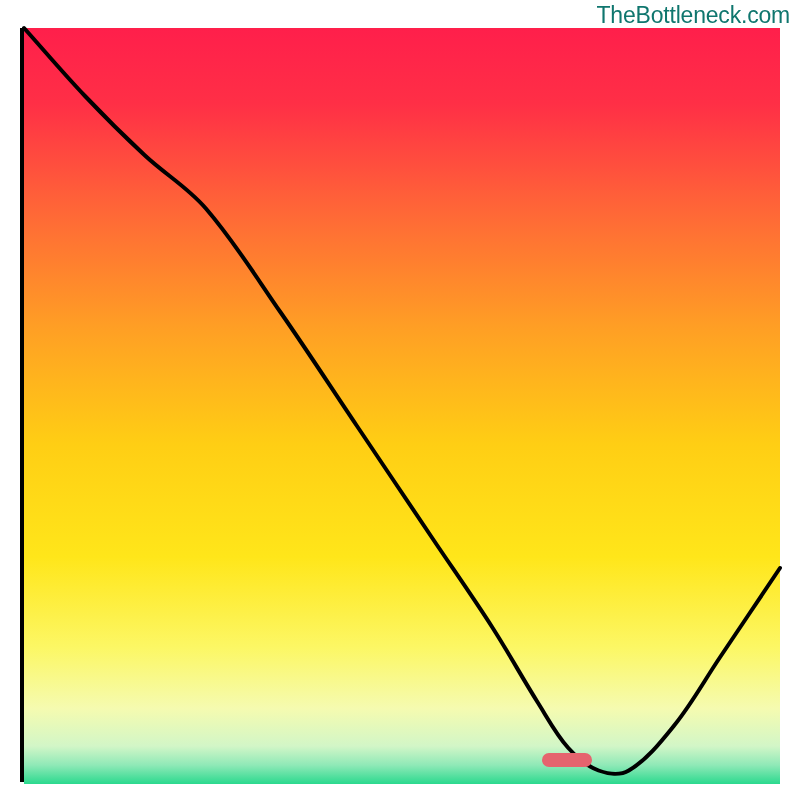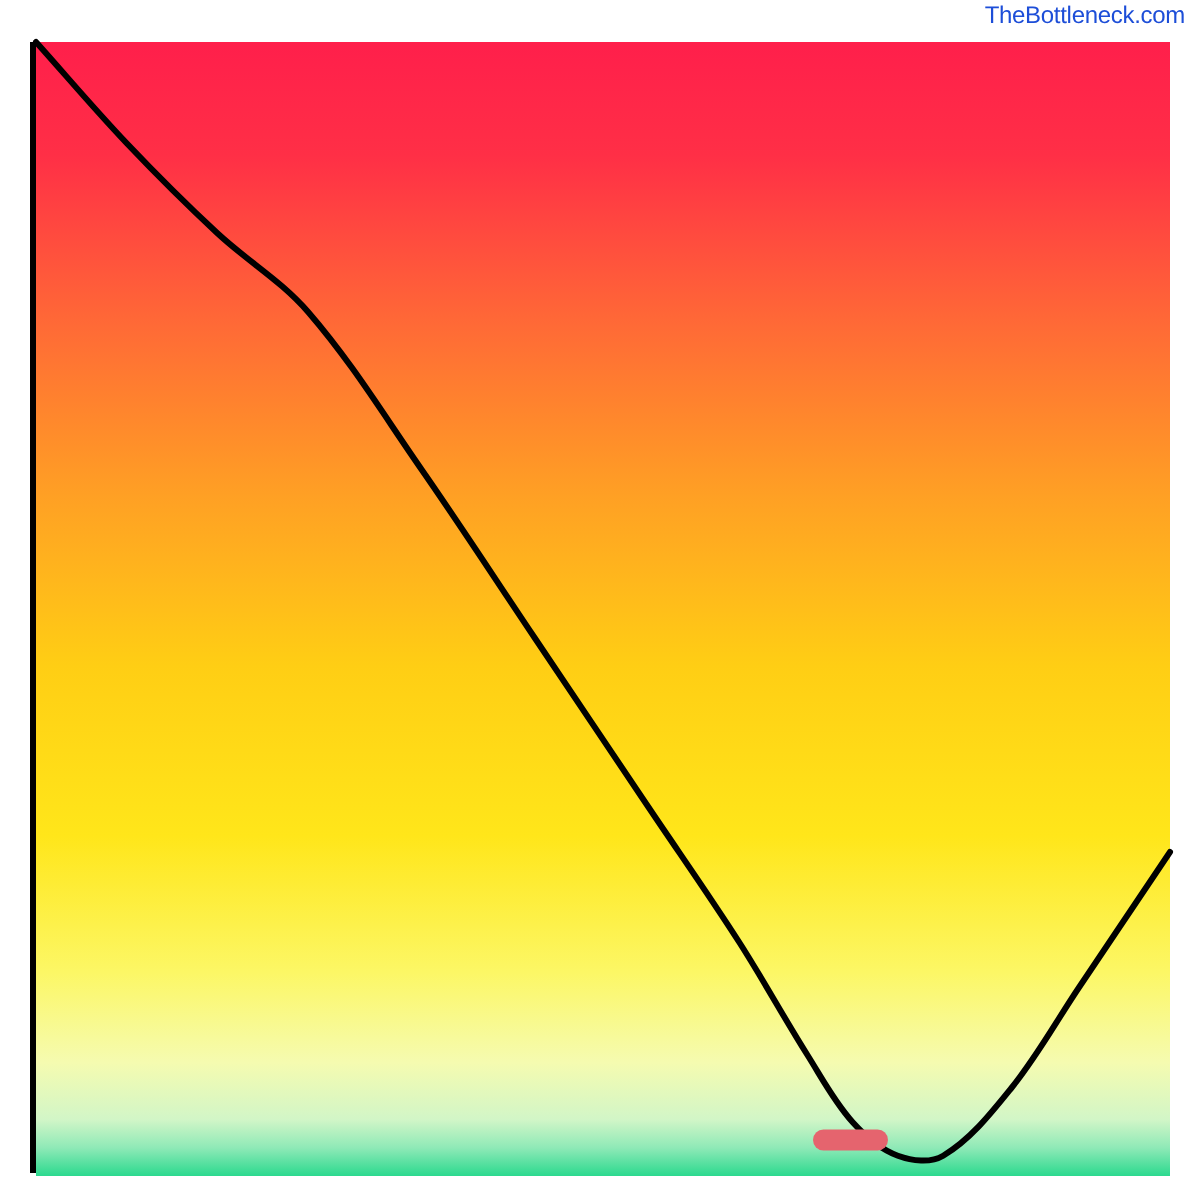--- a/index.html
+++ b/index.html
@@ -12,22 +12,22 @@
   }
   .container {
     position: relative;
     width: 800px;
     height: 800px;
   }
   .watermark {
     position: absolute;
     top: 2px;
     right: 10px;
-    color: #1d4ed8;
-    font-size: 16px;
+    color: #0f766e;
+    font-size: 23px;
     font-weight: 500;
     letter-spacing: -0.2px;
   }
   .plot-frame {
     position: absolute;
     left: 20px;
     top: 28px;
     width: 760px;
     height: 754px;
     box-sizing: border-box;

